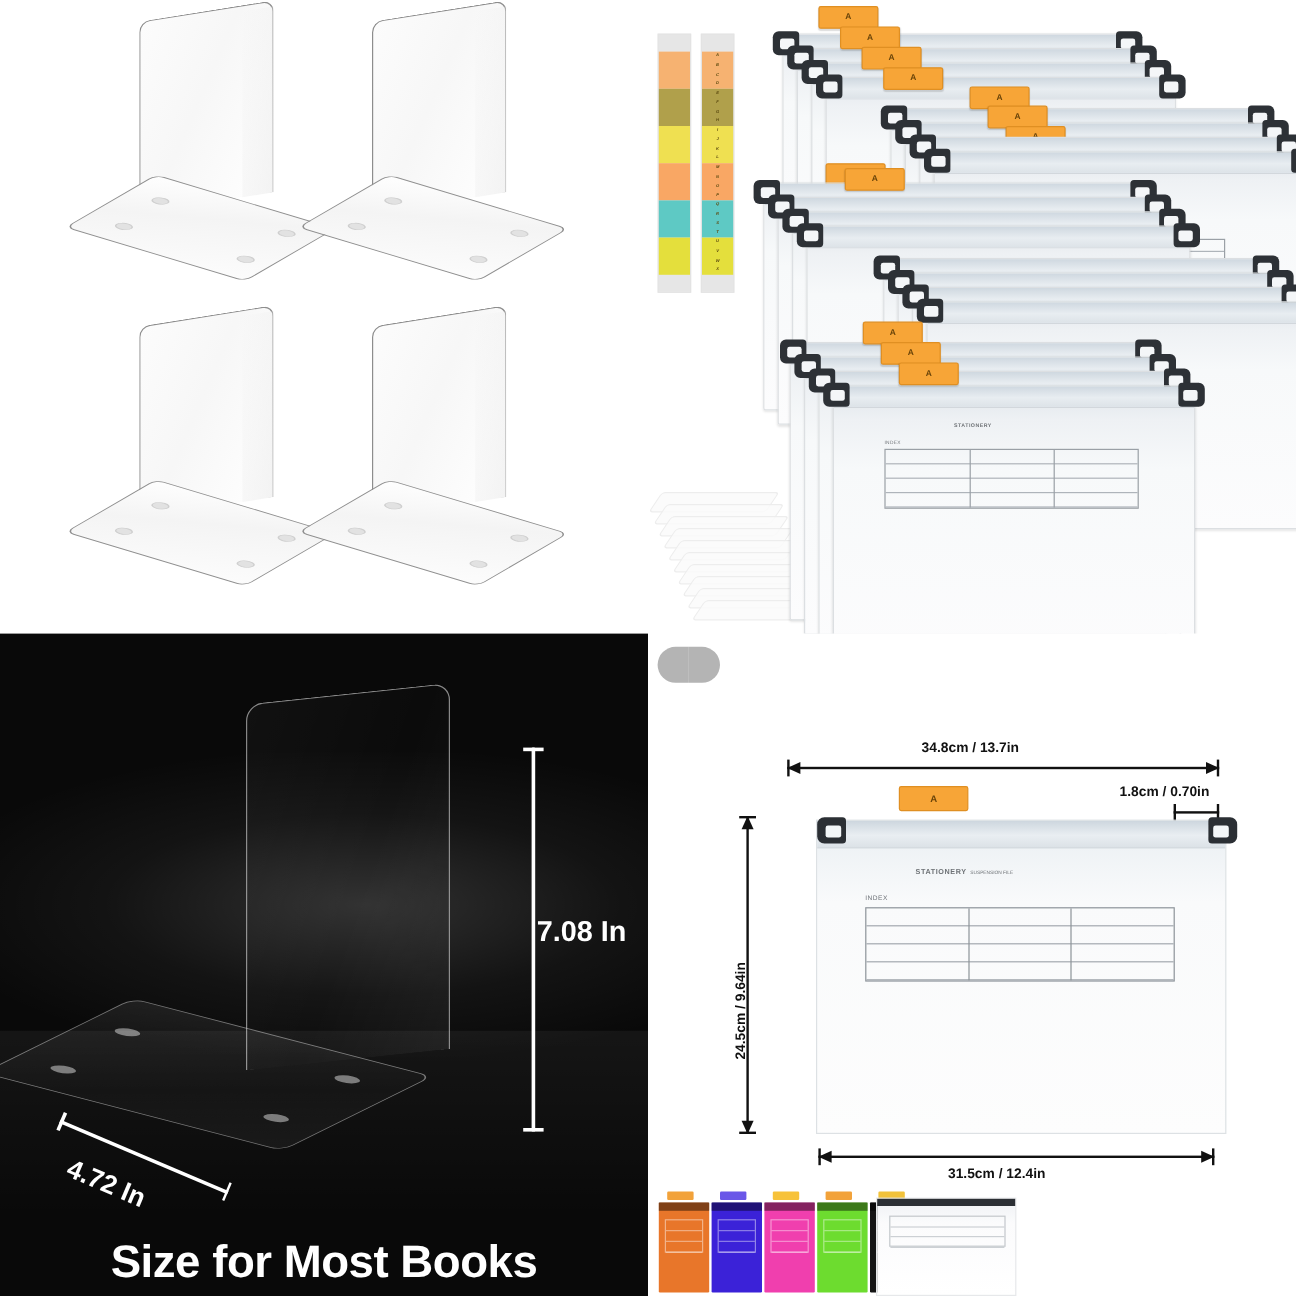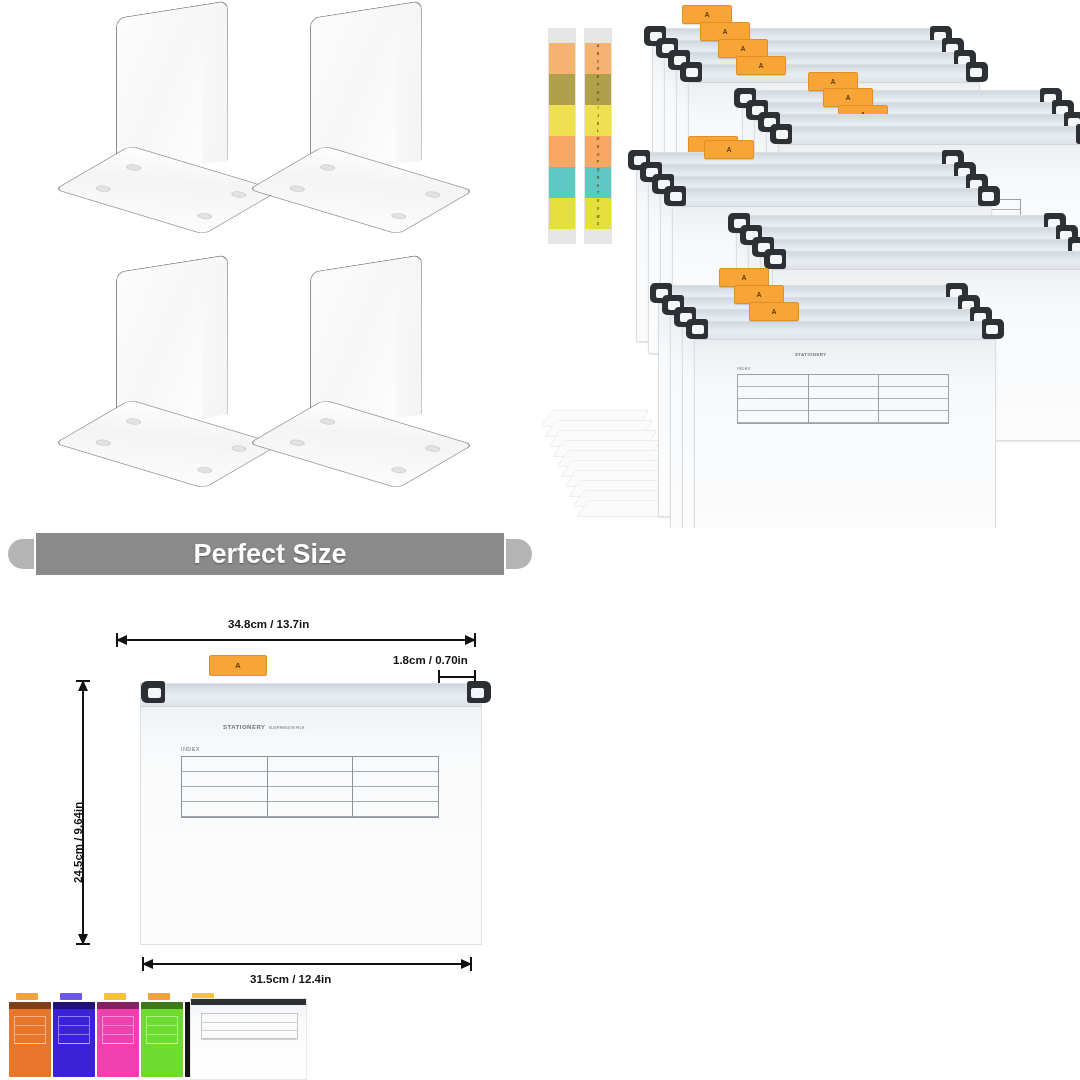--- a/index.html
+++ b/index.html
@@ -467,27 +467,38 @@
       <span class="slip" style="left:12px;top:30px"></span>
       <span class="slip" style="left:16px;top:40px"></span>
       <span class="slip" style="left:20px;top:50px"></span>
       <span class="slip" style="left:24px;top:60px"></span>
       <span class="slip" style="left:28px;top:70px"></span>
       <span class="slip" style="left:32px;top:80px"></span>
       <span class="slip" style="left:36px;top:90px"></span>
     </div>
   </div>
 
+  <div class="panel-dark">
+    <div class="dk-back"></div>
+    <div class="dk-base">
+      <span class="dk-foot dkf1"></span>
+      <span class="dk-foot dkf2"></span>
+      <span class="dk-foot dkf3"></span>
+      <span class="dk-foot dkf4"></span>
+    </div>
+    <div class="vline"></div>
+    <div class="vtext">7.08 In</div>
+    <div class="dline"></div>
+    <div class="dtext">4.72 In</div>
+    <div class="caption">Size for Most Books</div>
+  </div>
 
   <div class="panel-size">
     <div class="ribbon">
       <div class="rib-cap l"></div>
-      <div class="rib-mid">
-        <span>Perfect Size</span>
-      </div>
       <div class="rib-cap r"></div>
     </div>
 
     <div class="dimline dim-h" style="left:116px;top:111px;width:360px">
       <span class="cap-v" style="left:0"></span>
         <span class="cap-v" style="right:0;left:auto"></span>
       <span class="arrowL"></span>
         <span class="arrowR"></span>
     </div>
     <div class="dimtext" style="left:228px;top:90px">34.8cm / 13.7in</div>

